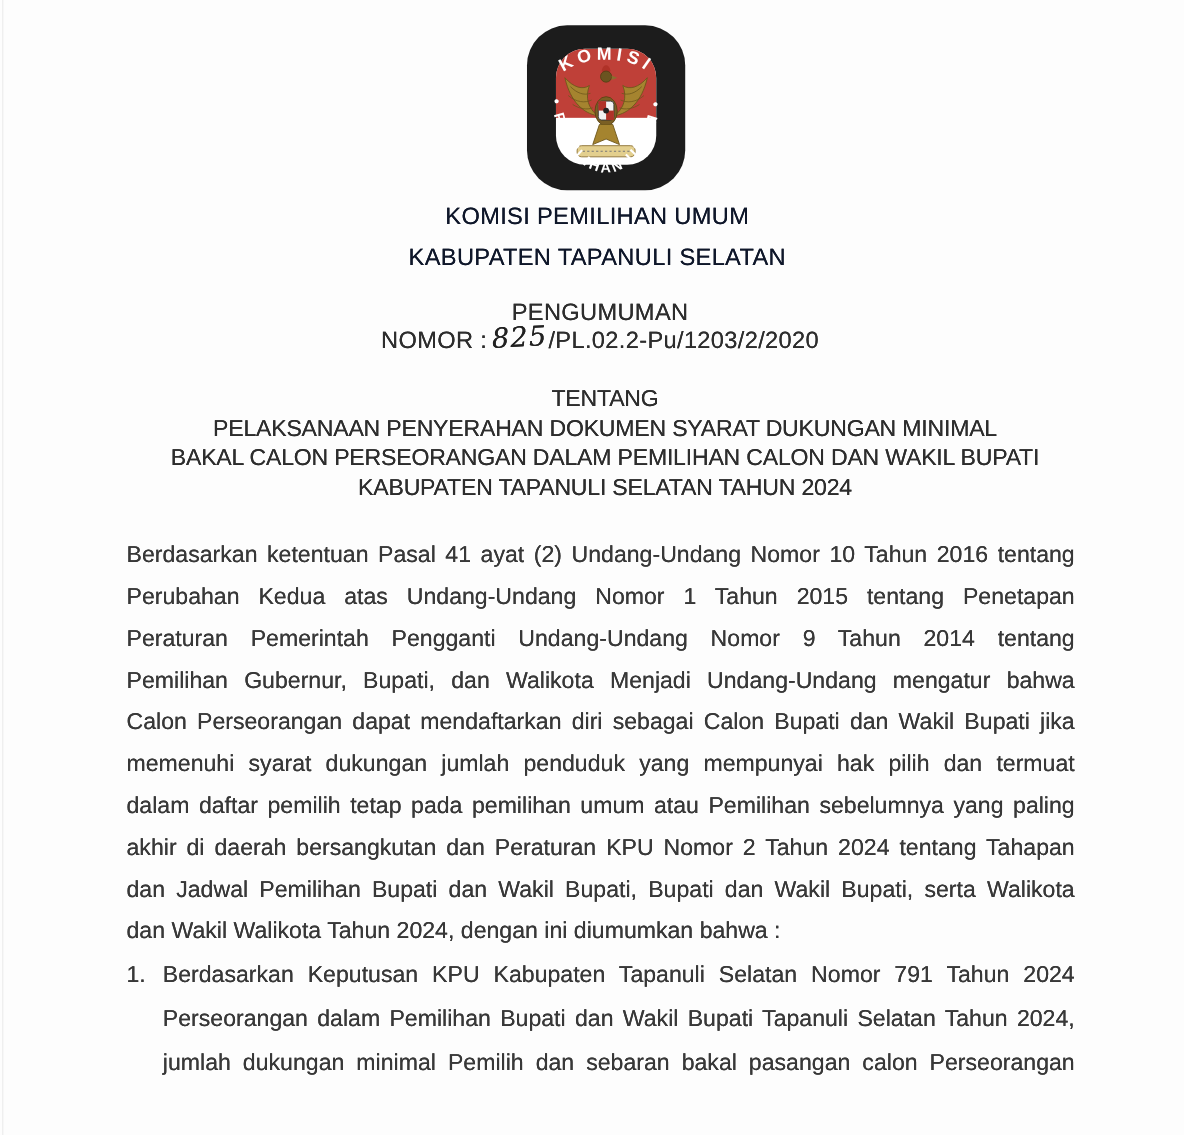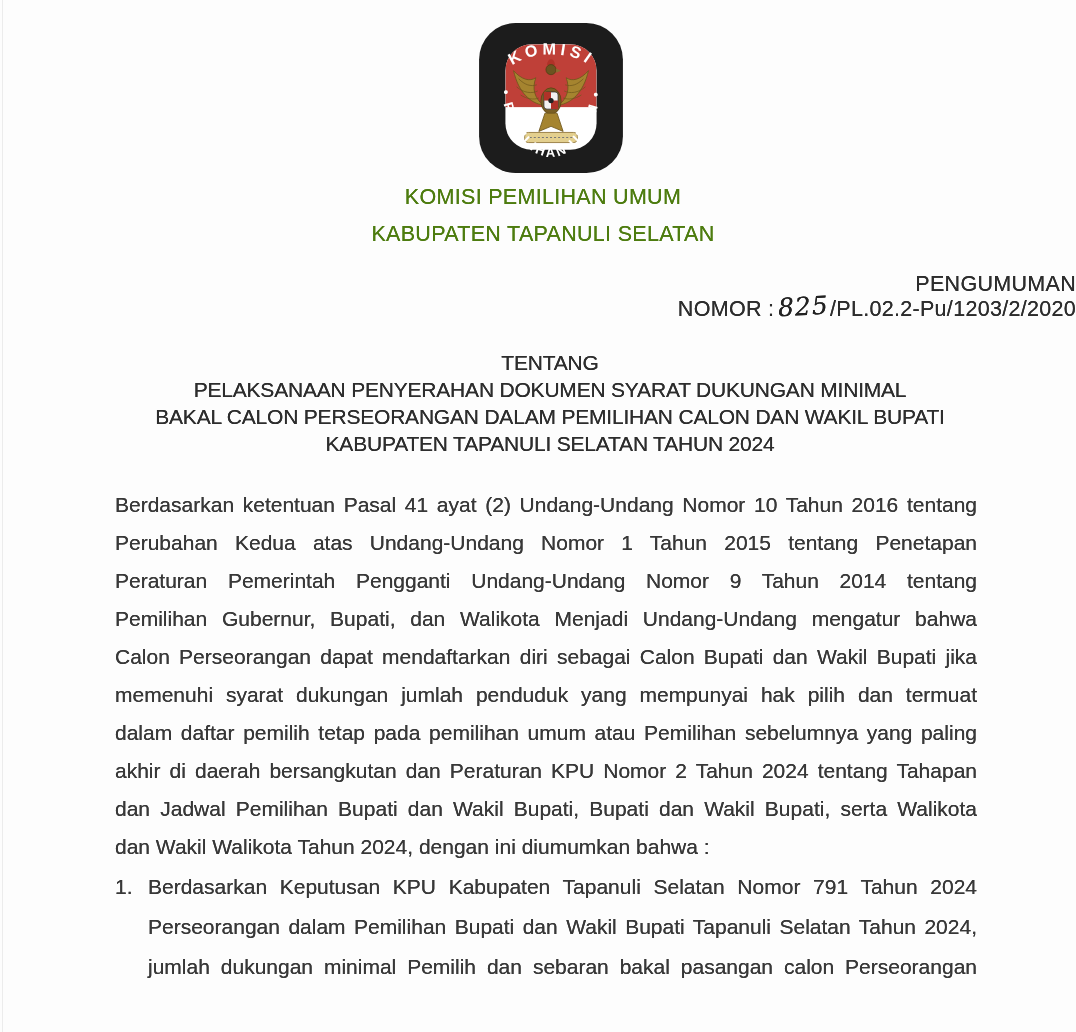--- a/index.html
+++ b/index.html
@@ -29,27 +29,27 @@
   }
   .logo-wrap svg { margin-left: 26px; }
 
   .org-block {
     position: absolute;
     top: 179px; left: 0; right: 0;
     text-align: center;
     padding-left: 10px;
     font-size: 21.5px;
     line-height: 37px;
-    color: #4d7c0f;
+    color: #0f172a;
     letter-spacing: 0.3px;
   }
   .ann-block {
     position: absolute;
     top: 272px; left: 0; right: 0;
-    text-align: right;
+    text-align: center;
     padding-left: 15px;
     font-size: 21.5px;
     line-height: 24px;
     color: #2d2d2d;
     letter-spacing: 0.3px;
   }
   .handwritten {
     display: inline-block;
     font-family: "DejaVu Serif", serif;
     font-style: italic;

